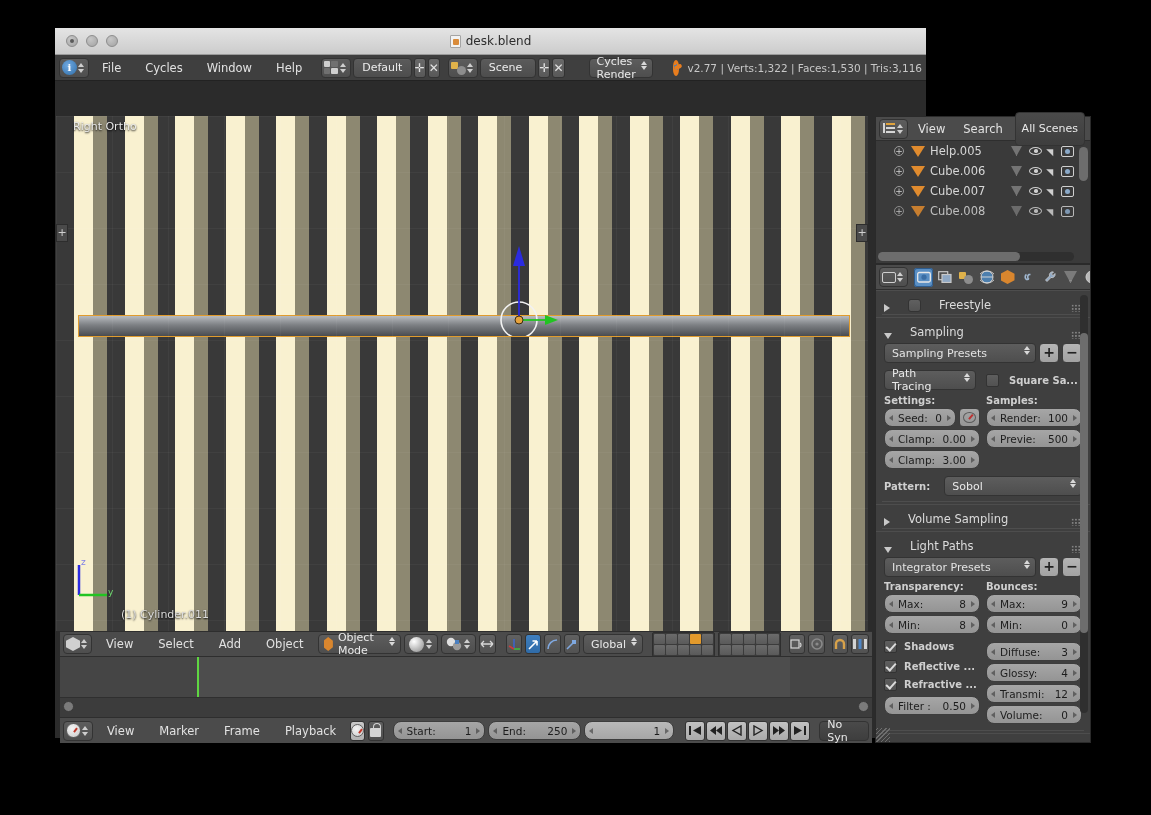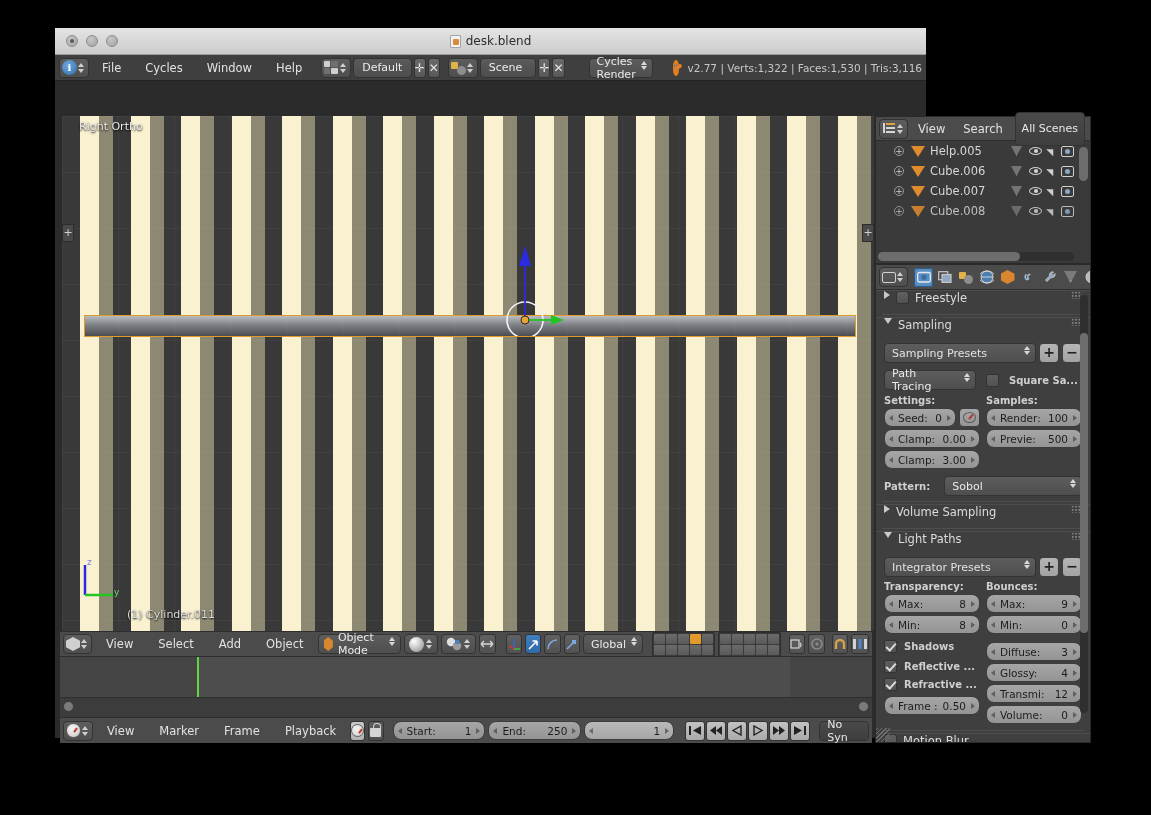--- a/index.html
+++ b/index.html
@@ -184,21 +184,21 @@
     content:""; position:absolute; left:1px; top:5px; width:8px; height:4px;
     background:#e87d1e; transform: rotate(-25deg); border-radius: 2px;
   }
   #stats { color: #c8c8c8; font-size: 10.5px; margin-left: 6px; white-space: nowrap; }
 
   
   #body { position: absolute; top: 53px; left: 0; right: 0; bottom: 0; }
 
   
   #viewport {
-    position: absolute; left: 7px; top: 35px; width: 812px; height: 515px;
+    position: absolute; left: 1px; top: 35px; width: 812px; height: 515px;
     background: #393939; overflow: hidden;
   }
   #slats { position: absolute; inset: 0; }
   .slat { position: absolute; top: 0; bottom: 0; }
   #desk-top {
     position: absolute; left: 22px; width: 772px; top: 199px; height: 22px;
     background: linear-gradient(#b9bcc0, #7d8084 45%, #4a4c50);
     border: 1px solid #e09b2d;
   }
   #vp-grid {
@@ -396,21 +396,21 @@
     display: flex; align-items: center; padding: 0 3px; gap: 2px;
   }
   .ptab {
     width: 19px; height: 19px; border-radius: 3px;
     display: flex; align-items: center; justify-content: center;
     flex: 0 0 auto;
   }
   .ptab.active { background: #5a8fc4; box-shadow: 0 0 0 1px #2d5b8d inset; }
   .ptab svg { display: block; }
   .panel-head {
-    display: flex; align-items: flex-start; gap: 6px;
+    display: flex; align-items: flex-end; gap: 18px;
     height: 22px; padding: 0 8px; color: #dcdcdc; font-size: 11.5px;
     border-top: 1px solid #4d4d4d;
   }
   .panel-head .grip { margin-left: auto; }
   .round-toggle {
     width: 13px; height: 13px; border-radius: 3px;
     background: linear-gradient(#606060,#535353); border: 1px solid #333;
   }
   .prow { display: flex; align-items: center; gap: 6px; padding: 3px 8px; }
   .plabel { color: #cfcfcf; font-size: 10px; font-weight: bold; }
@@ -985,21 +985,21 @@
           </div>
           <div style="display:flex;align-items:center;gap:7px;margin-top:5px">
             <span class="checkbox on"></span>
             <span class="plabel">Reflective ...</span>
           </div>
           <div style="display:flex;align-items:center;gap:7px;margin-top:3px">
             <span class="checkbox on"></span>
             <span class="plabel">Refractive ...</span>
           </div>
           <div class="numfield" style="margin-top:3px">
-            <span class="lab">Frame :</span>
+            <span class="lab">Filter :</span>
             <span class="val">0.50</span>
           </div>
         </div>
 
         <div class="stack">
           <span class="plabel">Bounces:</span>
           <div class="numfield">
             <span class="lab">Max:</span>
             <span class="val">9</span>
           </div>

